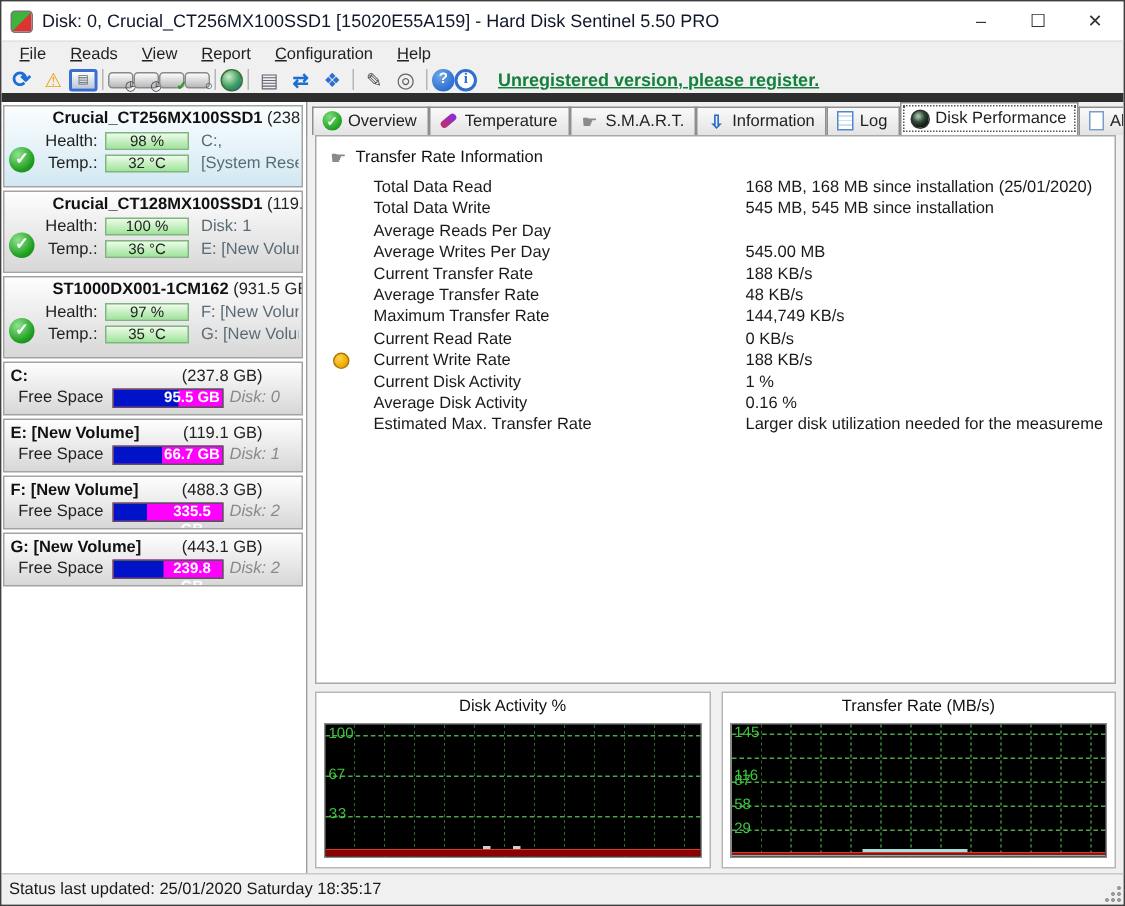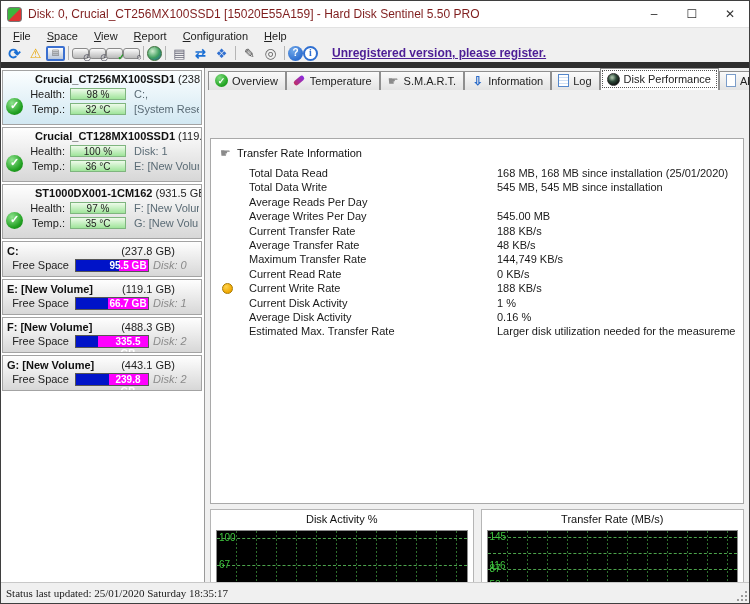--- a/index.html
+++ b/index.html
@@ -3,21 +3,21 @@
 <meta charset="utf-8">
 <style>
   * { box-sizing: border-box; margin: 0; padding: 0; }
   body { font-family: "Liberation Sans", sans-serif; background: #888; }
   .window { width: 750px; height: 604px; background: #f0f0f0; border: 1px solid #3f3f3f; display: flex; flex-direction: column; overflow: hidden; }
 
   
   .titlebar { height: 26px; background: #ffffff; display: flex; align-items: center; padding: 0 0 0 6px; flex: none; }
   .app-icon { width: 15px; height: 15px; margin-right: 6px; border-radius: 3px;
     background: linear-gradient(135deg,#3db53d 0 48%, #d33 52%); border: 1px solid #777; }
-  .title-text { font-size: 12px; color: #7f1d1d; white-space: nowrap; overflow: hidden; }
+  .title-text { font-size: 12px; color: #0f172a; white-space: nowrap; overflow: hidden; }
   .win-controls { margin-left: auto; display: flex; align-self: stretch; }
   .win-btn { width: 38px; display: flex; align-items: center; justify-content: center; font-size: 12px; color: #333; cursor: default; }
 
   
   .menubar { height: 17px; background: #f0f0f0; display: flex; align-items: center; padding-left: 4px; flex: none; border-top: 1px solid #e2e2e2; }
   .menu-item { display: inline-block; font-size: 11px; color: #222; padding: 1px 8px; }
   .menu-item::first-letter { text-decoration: underline; }
 
   
   .toolbar { height: 18px; background: #f0f0f0; display: flex; align-items: center; padding-left: 3px; flex: none; }
@@ -36,21 +36,21 @@
   .tb-globe { width: 15px; height: 15px; border-radius: 50%; background: radial-gradient(circle at 35% 32%, #cdeccd, #3f9f5f 55%, #1b5fae); border: 1px solid #3a6f3a; }
   .tb-report .tb-glyph { color: #667; }
   .tb-sync .tb-glyph { color: #1a6fd4; font-weight: bold; }
   .tb-network .tb-glyph { color: #2f6fd0; }
   .tb-pen .tb-glyph { color: #444; }
   .tb-sound .tb-glyph { color: #666; font-size: 14px; }
   .tb-help { width: 15px; height: 15px; border-radius: 50%; background: radial-gradient(circle at 35% 30%, #6fa7e8, #2f6fd0 70%); }
   .tb-help .tb-glyph { color: #fff; font-size: 10px; font-weight: bold; }
   .tb-info { width: 15px; height: 15px; border-radius: 50%; border: 2px solid #2f6fd0; background: #fff; }
   .tb-info .tb-glyph { color: #2f6fd0; font-size: 10px; font-weight: bold; font-family: "Liberation Serif", serif; }
-  .register-link { margin-left: 14px; font-size: 12px; font-weight: bold; color: #4c1d95; text-decoration: underline; white-space: nowrap; }
+  .register-link { margin-left: 14px; font-size: 12px; font-weight: bold; color: #15803d; text-decoration: underline; white-space: nowrap; }
 
   .dark-strip { height: 6px; background: #2e2e2e; flex: none; }
 
   
   .app-body { flex: 1; display: flex; overflow: hidden; background: #f0f0f0; }
   .sidebar { width: 204px; background: #fff; border-right: 1px solid #9a9a9a; overflow: hidden; padding-top: 1px; flex: none; }
 
   .disk-block, .part-block { margin: 1px 2px 2px 1px; border: 1px solid #a3a3a3; background: linear-gradient(#fefefe, #d7d7d7); position: relative; overflow: hidden; }
   .disk-block { padding: 2px 2px 4px 24px; min-height: 55px; }
   .disk-block.selected { background: linear-gradient(#fbfeff, #d2e8f2); }
@@ -89,21 +89,21 @@
   .icon-thermo::after { content: ""; width: 12px; height: 5px; border-radius: 3px; transform: rotate(-40deg);
     background: linear-gradient(90deg,#c03060,#8a2be2); display: block; }
   .icon-hand::after { content: "☛"; color: #8a8a8a; font-size: 12px; }
   .icon-down::after { content: "⇩"; color: #2b6bc9; font-size: 12px; font-weight: bold; }
   .icon-log { border: 1px solid #5588cc; background: linear-gradient(#fff 0 2px, #cfe0f5 2px 3px, #fff 3px 5px, #cfe0f5 5px 6px, #fff 6px 8px, #cfe0f5 8px 9px, #fff 9px); width: 11px; height: 13px; }
   .icon-gauge { border-radius: 50%; background: radial-gradient(circle at 38% 32%, #9fb8a0 8%, #2e4a3a 40%, #0d130f 75%); border: 1px solid #333; }
   .icon-doc { border: 1px solid #7a9cc9; background: #fff; width: 10px; height: 13px; }
   .icon-doc::after { content: ""; display: block; margin: 2px 1px; height: 7px;
     background: repeating-linear-gradient(#aac4e4 0 1px, transparent 1px 3px); }
 
-  .content { flex: 1; background: #f0f0f0; padding: 0 5px 4px 5px; display: flex; flex-direction: column; overflow: hidden; margin-top: 48px; }
+  .content { flex: 1; background: #f0f0f0; padding: 0 5px 4px 5px; display: flex; flex-direction: column; overflow: hidden; }
   .info-panel { background: #fff; border: 1px solid #a9a9a9; height: 366px; padding: 7px 8px; flex: none; overflow: hidden; }
   .perf-header { display: flex; align-items: center; gap: 5px; font-size: 11px; color: #111; }
   .perf-rows { margin-top: 7px; }
   .perf-row { position: relative; display: flex; padding-left: 30px; font-size: 11px; line-height: 14.4px; color: #1a1a1a; }
   .p-label { width: 248px; flex: none; }
   .p-value { flex: 1; white-space: nowrap; overflow: hidden; }
   .bullet { display: none; }
   .bullet.show { display: block; position: absolute; left: 3px; top: 2px; width: 11px; height: 11px; border-radius: 50%;
     background: radial-gradient(circle at 35% 30%, #ffd34d, #f0a800 70%); border: 1px solid #a87800; }
 
@@ -127,21 +127,21 @@
   .red-bar { position: absolute; left: 0; right: 0; bottom: 0; z-index: 1; }
   .ch-left .red-bar { height: 5px; background: linear-gradient(#d23a2a 0 1px, #8b0000 1px); }
   .ch-right .red-bar { height: 3px; background: linear-gradient(#d23a2a 0 1px, #9b0e0e 1px); }
   .cyan-line { position: absolute; bottom: 0; left: 0; right: 0; height: 1px; background: #6fb9b9; z-index: 2; }
   .cyan-seg { position: absolute; bottom: 3px; left: 35%; width: 28%; height: 2px; background: #a9dede; z-index: 2; }
   .speck { position: absolute; bottom: 5px; width: 5px; height: 2px; background: #cfcfcf; z-index: 2; }
   .speck.s1 { left: 42%; } .speck.s2 { left: 50%; }
 
   
   .statusbar { height: 21px; background: #f0f0f0; border-top: 1px solid #c8c8c8; display: flex; align-items: center; flex: none; position: relative; }
-  .status-text { font-size: 11px; color: #1a1a1a; padding-left: 5px; font-family: Liberation Serif, serif; }
+  .status-text { font-size: 11px; color: #1a1a1a; padding-left: 5px; }
   .grip { position: absolute; right: 1px; bottom: 1px; width: 13px; height: 13px;
     background:
       radial-gradient(circle at 11px 11px, #9a9a9a 1.2px, transparent 1.5px),
       radial-gradient(circle at 7px 11px, #9a9a9a 1.2px, transparent 1.5px),
       radial-gradient(circle at 11px 7px, #9a9a9a 1.2px, transparent 1.5px),
       radial-gradient(circle at 3px 11px, #9a9a9a 1.2px, transparent 1.5px),
       radial-gradient(circle at 7px 7px, #9a9a9a 1.2px, transparent 1.5px),
       radial-gradient(circle at 11px 3px, #9a9a9a 1.2px, transparent 1.5px); }
 </style>
 </head>
@@ -155,21 +155,21 @@
     <div class="win-controls">
       <span class="win-btn">–</span>
       <span class="win-btn">☐</span>
       <span class="win-btn">✕</span>
     </div>
   </div>
 
   <div class="menubar">
 
   <span class="menu-item">File</span>
-      <span class="menu-item">Space</span>
+      <span class="menu-item">Reads</span>
       <span class="menu-item">View</span>
       <span class="menu-item">Report</span>
       <span class="menu-item">Configuration</span>
       <span class="menu-item">Help</span>
     </div>
 
   <div class="toolbar">
     <span style="display:flex;align-items:center;">
 
     <span class="tb-btn tb-refresh">

